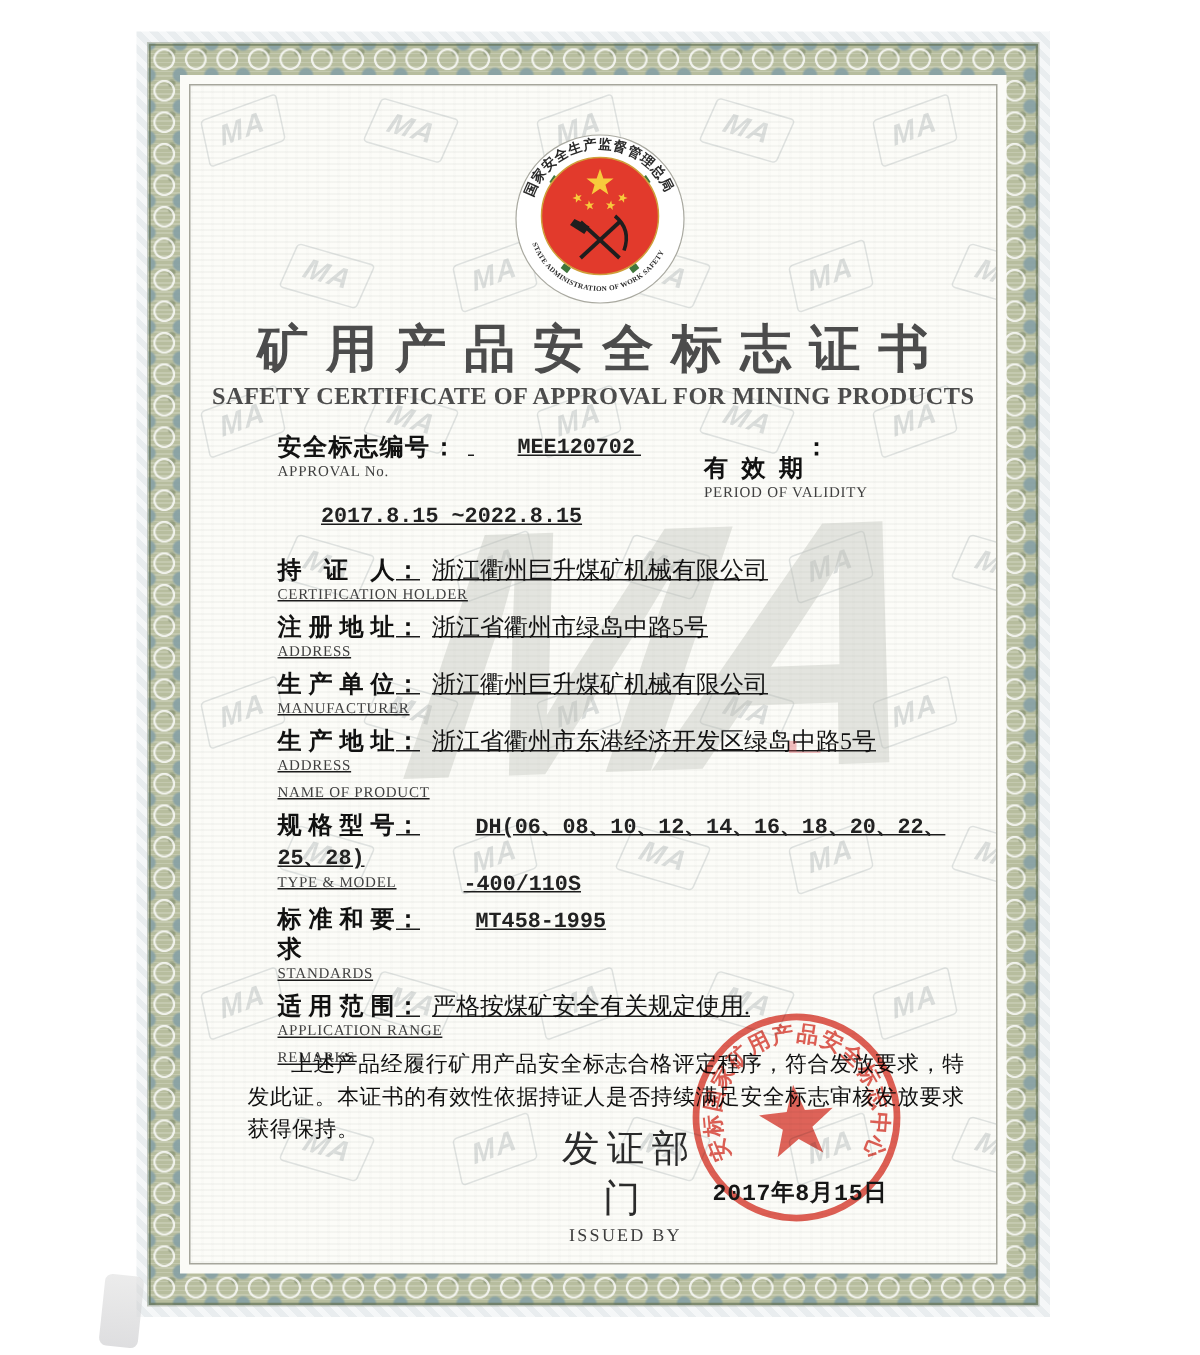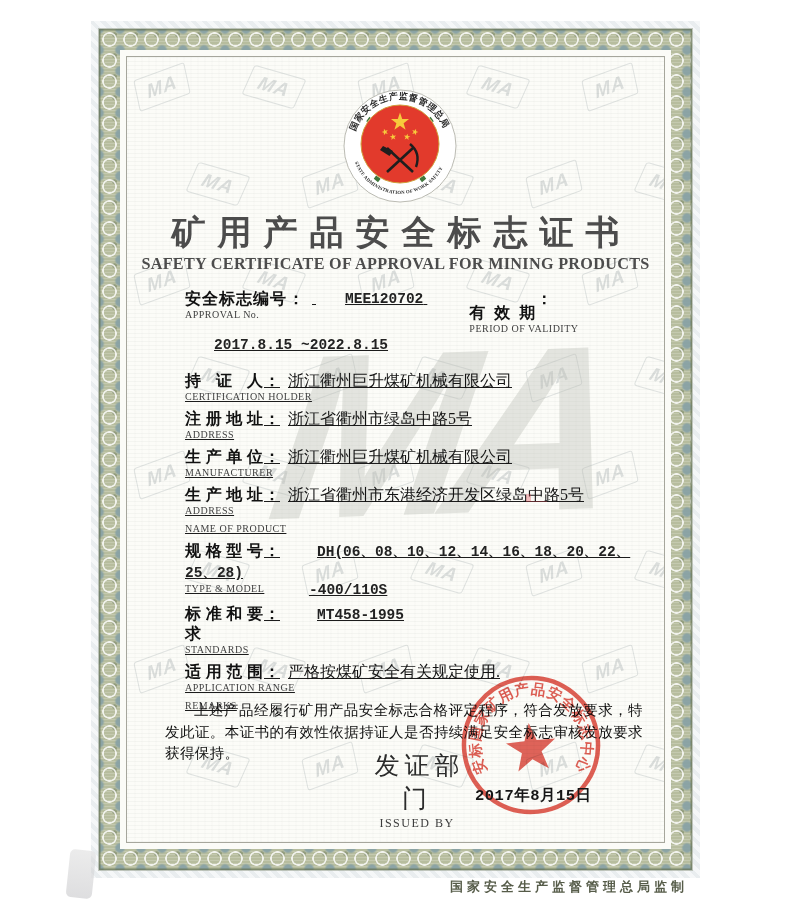--- a/index.html
+++ b/index.html
@@ -249,16 +249,15 @@
                 </text>
               </svg>
 
             </div>
           </div>
         </div>
       </div>
     </div>
   </div>
 
-  <div class="footer-imprint">国家安全生产监督管理总局监制</div>
   <div class="scan-smudge"></div>
 
 </div>
 
 </body></html>

